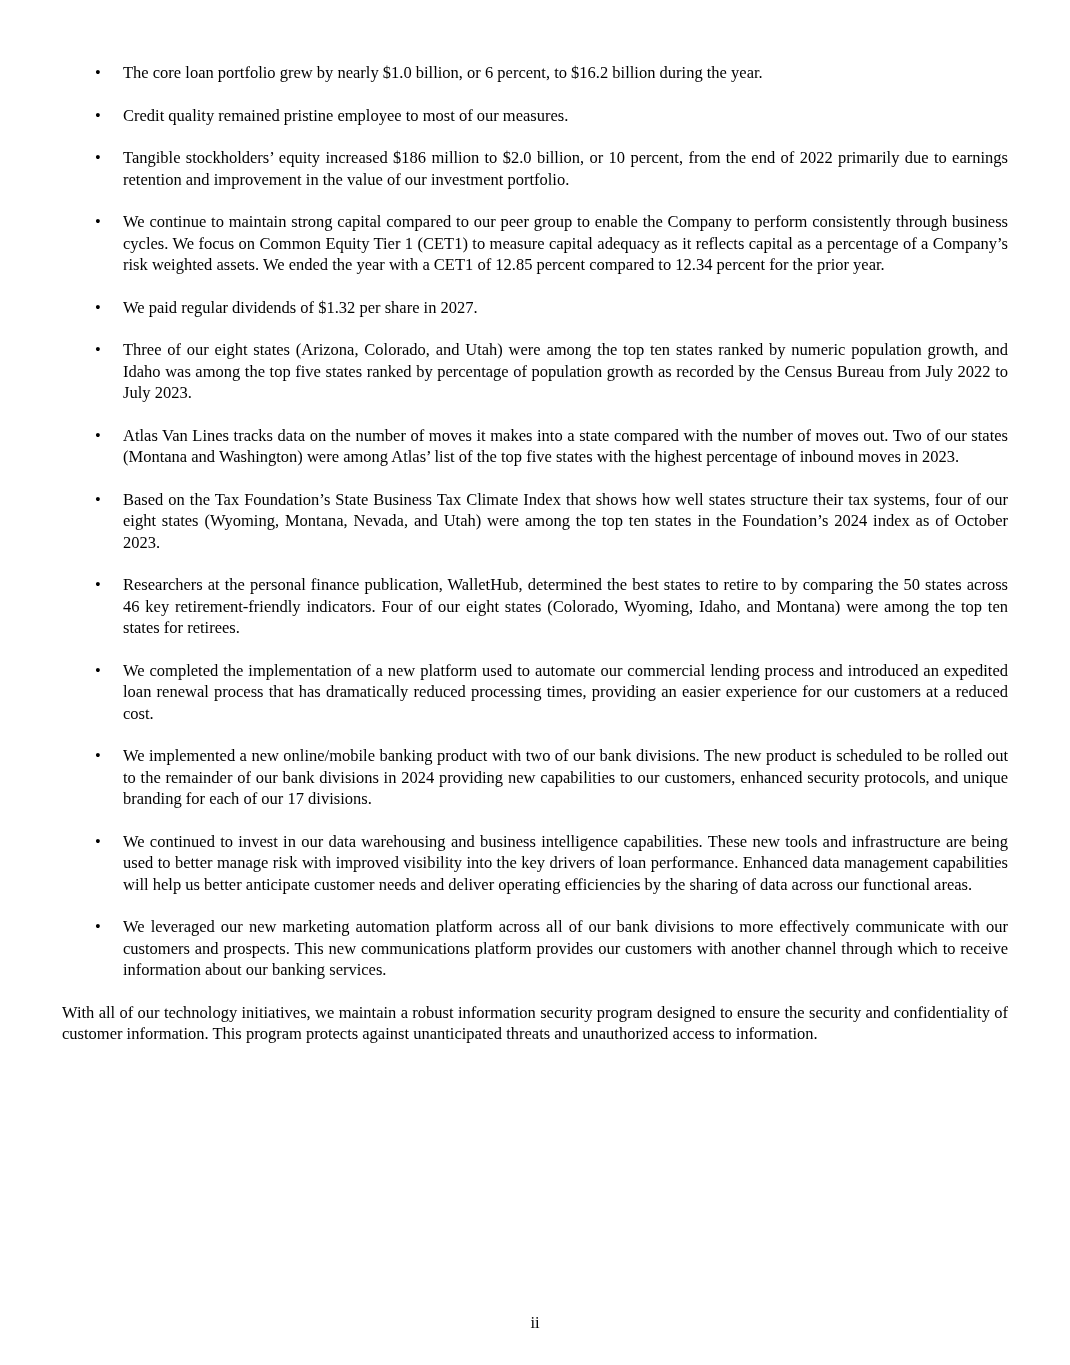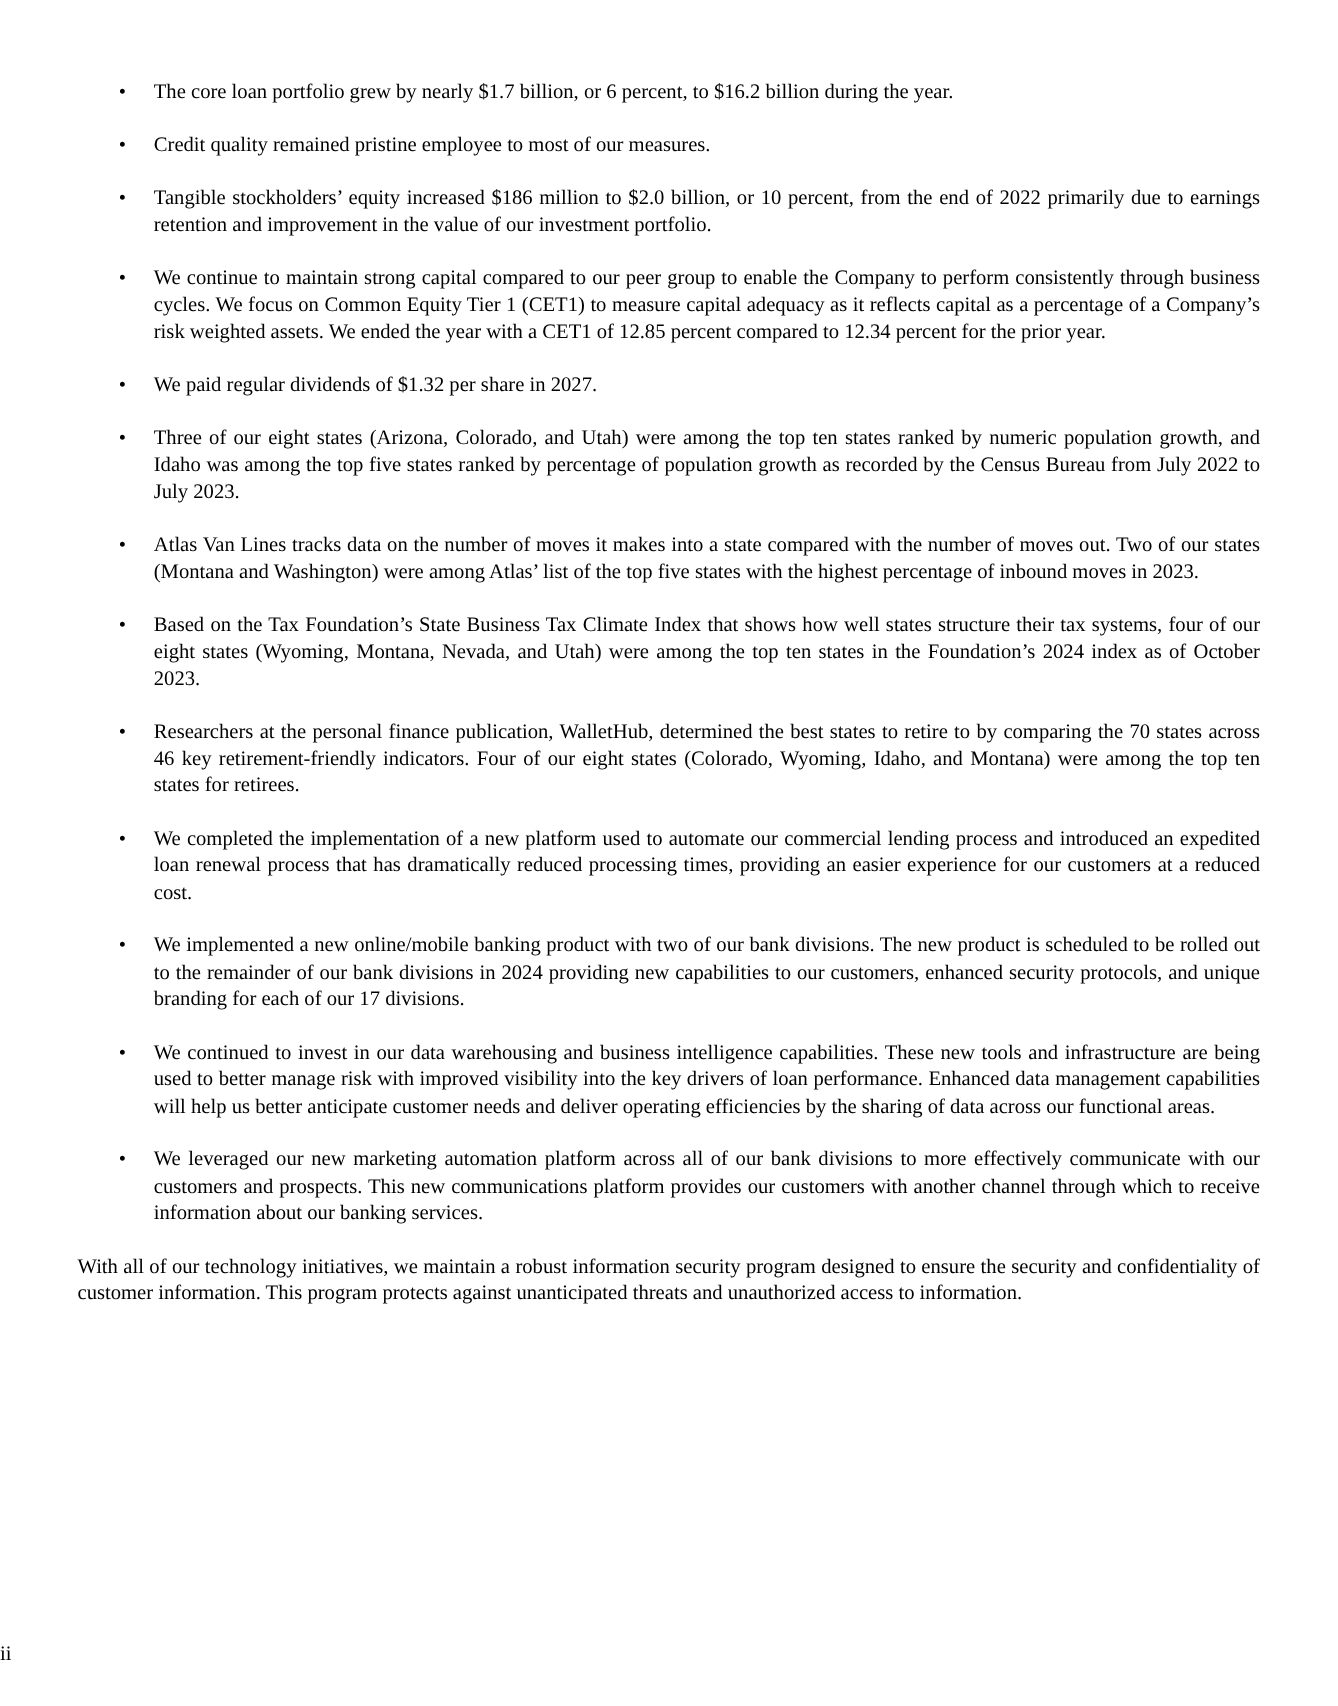--- a/index.html
+++ b/index.html
@@ -39,31 +39,32 @@
   }
   p.para {
     margin: 0 0 21px 0;
     text-align: justify;
   }
   .page-footer {
     position: absolute;
     top: 1312px;
     left: 0;
     width: 100%;
+    text-align: center;
   }
 </style>
 </head>
 <body>
 
 <div class="page">
 
   <ul class="bullet-list">
     <li>
       <span class="bullet-marker">•</span>
-      <span class="li-text">The core loan portfolio grew by nearly $1.7 billion, or 6 percent, to $16.2 billion during the year.</span>
+      <span class="li-text">The core loan portfolio grew by nearly $1.0 billion, or 6 percent, to $16.2 billion during the year.</span>
     </li>
     <li>
       <span class="bullet-marker">•</span>
       <span class="li-text">Credit quality remained pristine employee to most of our measures.</span>
     </li>
     <li>
       <span class="bullet-marker">•</span>
       <span class="li-text">Tangible stockholders’ equity increased $186 million to $2.0 billion, or 10 percent, from the end of 2022 primarily due to earnings retention and improvement in the value of our investment portfolio.</span>
     </li>
     <li>
@@ -85,21 +86,21 @@
     <li>
       <span class="bullet-marker">•</span>
       <span class="li-text">Atlas Van Lines tracks data on the number of moves it makes into a state compared with the number of moves out. Two of our states (Montana and Washington) were among Atlas’ list of the top five states with the highest percentage of inbound moves in 2023.</span>
     </li>
     <li>
       <span class="bullet-marker">•</span>
       <span class="li-text">Based on the Tax Foundation’s State Business Tax Climate Index that shows how well states structure their tax systems, four of our eight states (Wyoming, Montana, Nevada, and Utah) were among the top ten states in the Foundation’s 2024 index as of October 2023.</span>
     </li>
     <li>
       <span class="bullet-marker">•</span>
-      <span class="li-text">Researchers at the personal finance publication, WalletHub, determined the best states to retire to by comparing the 70 states across 46 key retirement-friendly indicators. Four of our eight states (Colorado, Wyoming, Idaho, and Montana) were among the top ten states for retirees.</span>
+      <span class="li-text">Researchers at the personal finance publication, WalletHub, determined the best states to retire to by comparing the 50 states across 46 key retirement-friendly indicators. Four of our eight states (Colorado, Wyoming, Idaho, and Montana) were among the top ten states for retirees.</span>
     </li>
   </ul>
 
 
   <ul class="bullet-list">
     <li>
       <span class="bullet-marker">•</span>
       <span class="li-text">We completed the implementation of a new platform used to automate our commercial lending process and introduced an expedited loan renewal process that has dramatically reduced processing times, providing an easier experience for our customers at a reduced cost.</span>
     </li>
     <li>

